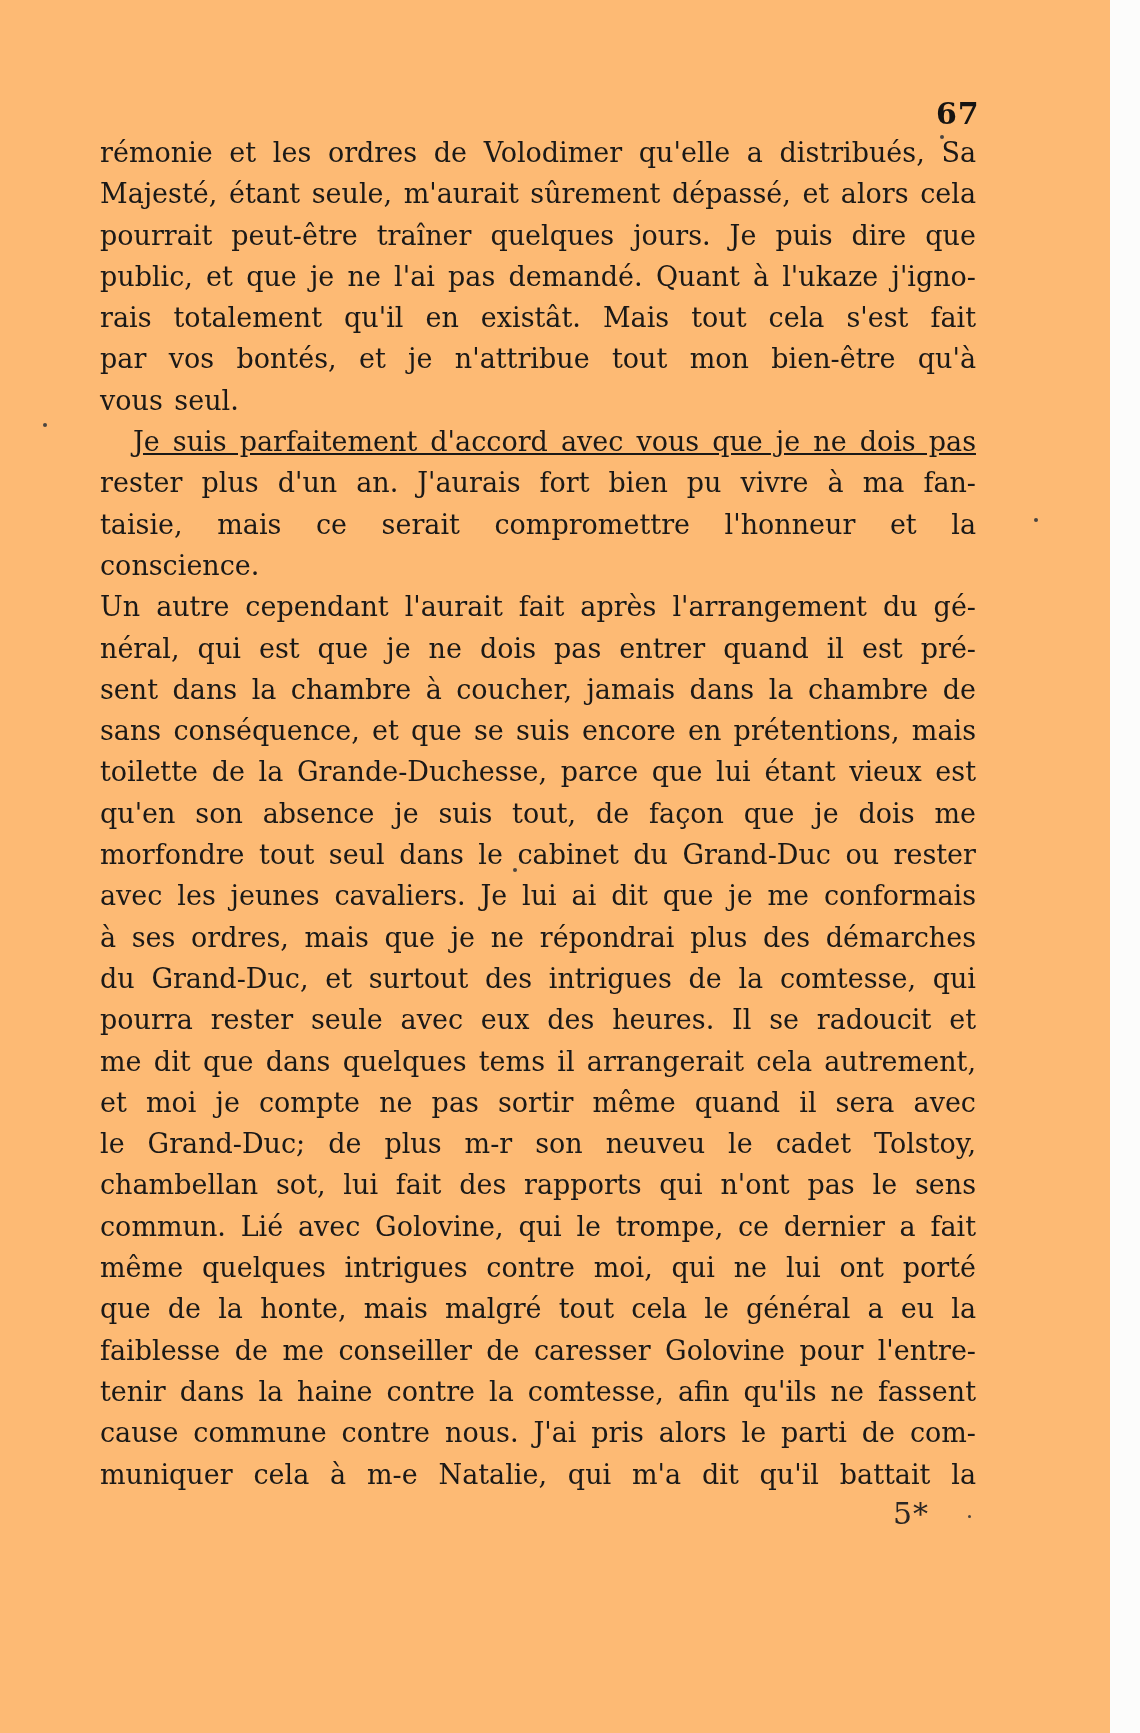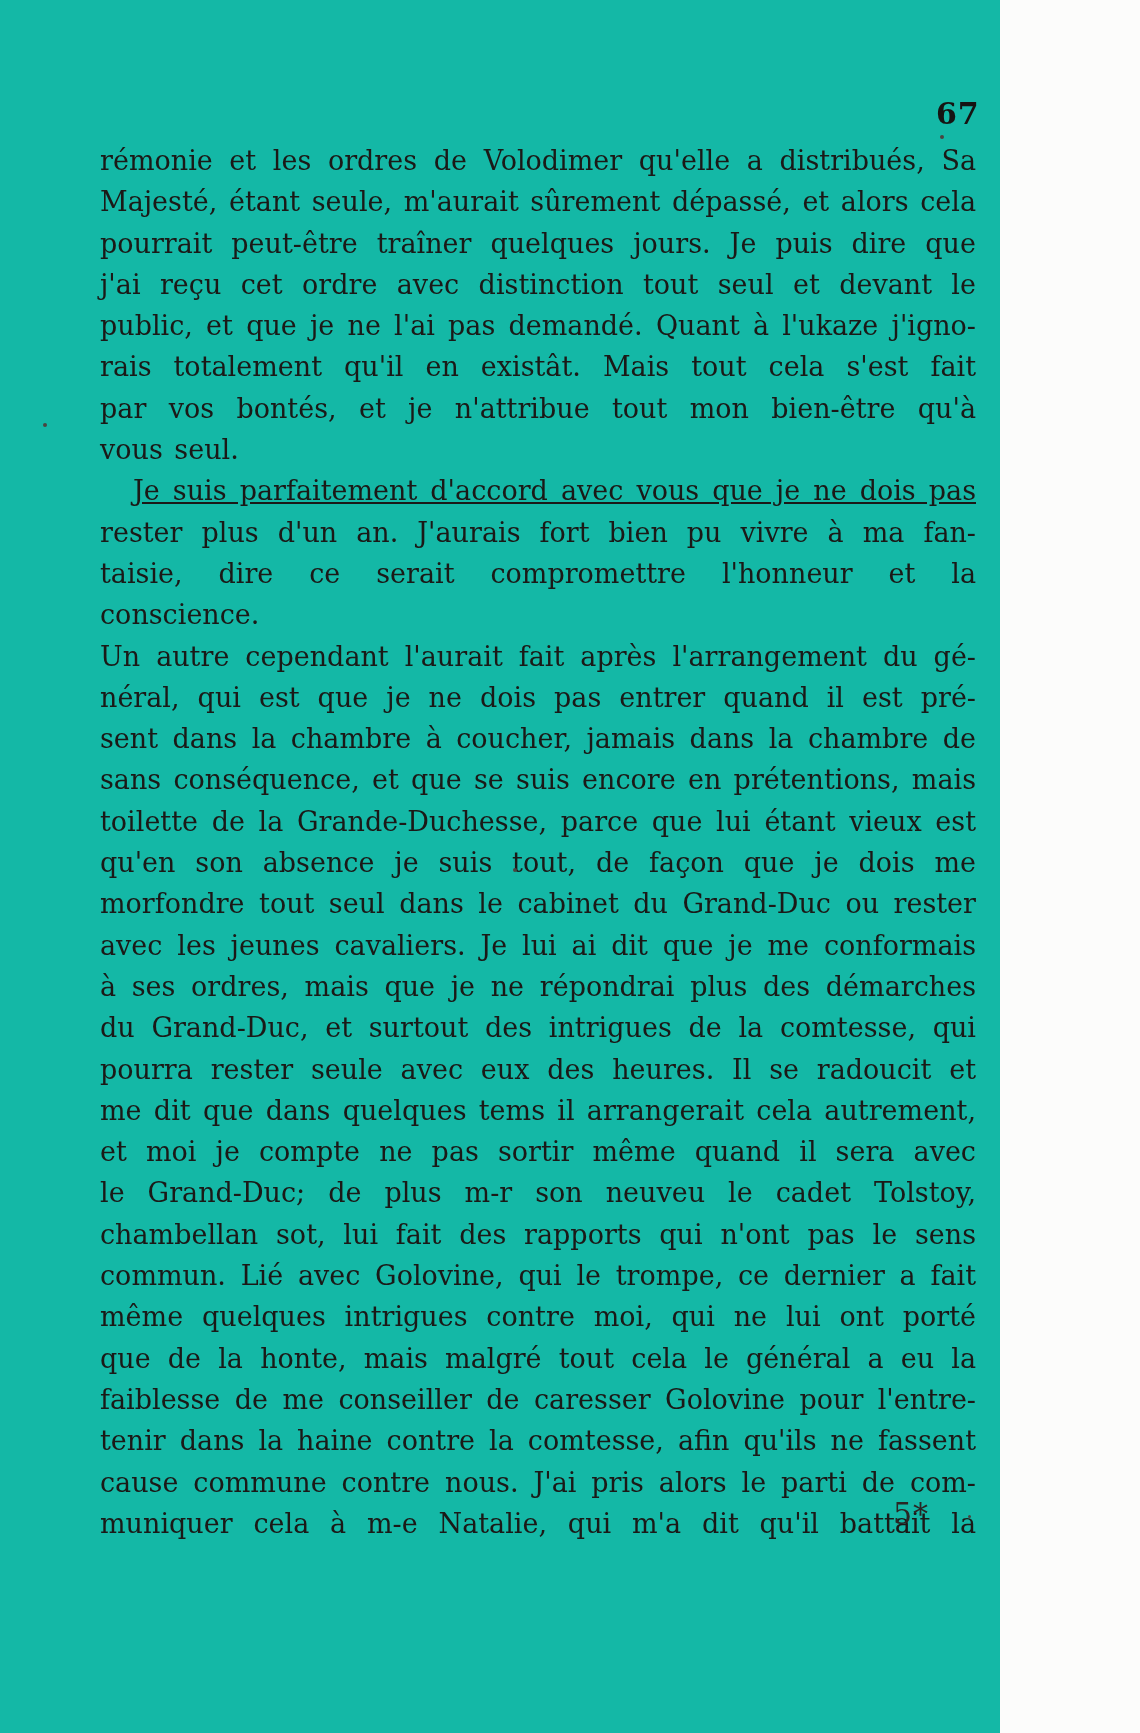--- a/index.html
+++ b/index.html
@@ -3,38 +3,38 @@
 <meta charset="utf-8">
 <style>
   html, body {
     margin: 0;
     padding: 0;
     background: #fcfcfb;
     font-family: "DejaVu Serif", "Liberation Serif", serif;
   }
   .page {
     position: relative;
-    width: 1000px;
+    width: 1110px;
     height: 1733px;
-    background: #14b8a6;
+    background: #fdba74;
     color: #1b1917;
     overflow: hidden;
   }
   .page-number {
     position: absolute;
     top: 96px;
     left: 936px;
     font-size: 30px;
     font-weight: bold;
     letter-spacing: 1px;
     color: #161412;
   }
   .text-block {
     position: absolute;
-    top: 140px;
+    top: 132px;
     left: 100px;
     width: 876px;
     font-size: 27px;
     line-height: 41.3px;
     word-spacing: 3px;
   }
   .line {
     text-align: justify;
     text-align-last: justify;
     white-space: normal;
@@ -65,28 +65,27 @@
 <body>
 
 <div class="page">
 
   <div class="page-number">67</div>
 
   <div class="text-block">
       <div class="line">rémonie et les ordres de Volodimer qu'elle a distribués, Sa</div>
       <div class="line">Majesté, étant seule, m'aurait sûrement dépassé, et alors cela</div>
       <div class="line">pourrait peut-être traîner quelques jours. Je puis dire que</div>
-      <div class="line">j'ai reçu cet ordre avec distinction tout seul et devant le</div>
       <div class="line">public, et que je ne l'ai pas demandé. Quant à l'ukaze j'igno-</div>
       <div class="line">rais totalement qu'il en existât. Mais tout cela s'est fait</div>
       <div class="line">par vos bontés, et je n'attribue tout mon bien-être qu'à</div>
       <div class="line no-justify">vous seul.</div>
       <div class="line indent">Je suis parfaitement d'accord avec vous que je ne dois pas</div>
       <div class="line">rester plus d'un an. J'aurais fort bien pu vivre à ma fan-</div>
-      <div class="line">taisie, dire ce serait compromettre l'honneur et la conscience.</div>
+      <div class="line">taisie, mais ce serait compromettre l'honneur et la conscience.</div>
       <div class="line">Un autre cependant l'aurait fait après l'arrangement du gé-</div>
       <div class="line">néral, qui est que je ne dois pas entrer quand il est pré-</div>
       <div class="line">sent dans la chambre à coucher, jamais dans la chambre de</div>
       <div class="line">sans conséquence, et que se suis encore en prétentions, mais</div>
       <div class="line">toilette de la Grande-Duchesse, parce que lui étant vieux est</div>
       <div class="line">qu'en son absence je suis tout, de façon que je dois me</div>
       <div class="line">morfondre tout seul dans le cabinet du Grand-Duc ou rester</div>
       <div class="line">avec les jeunes cavaliers. Je lui ai dit que je me conformais</div>
       <div class="line">à ses ordres, mais que je ne répondrai plus des démarches</div>
       <div class="line">du Grand-Duc, et surtout des intrigues de la comtesse, qui</div>

